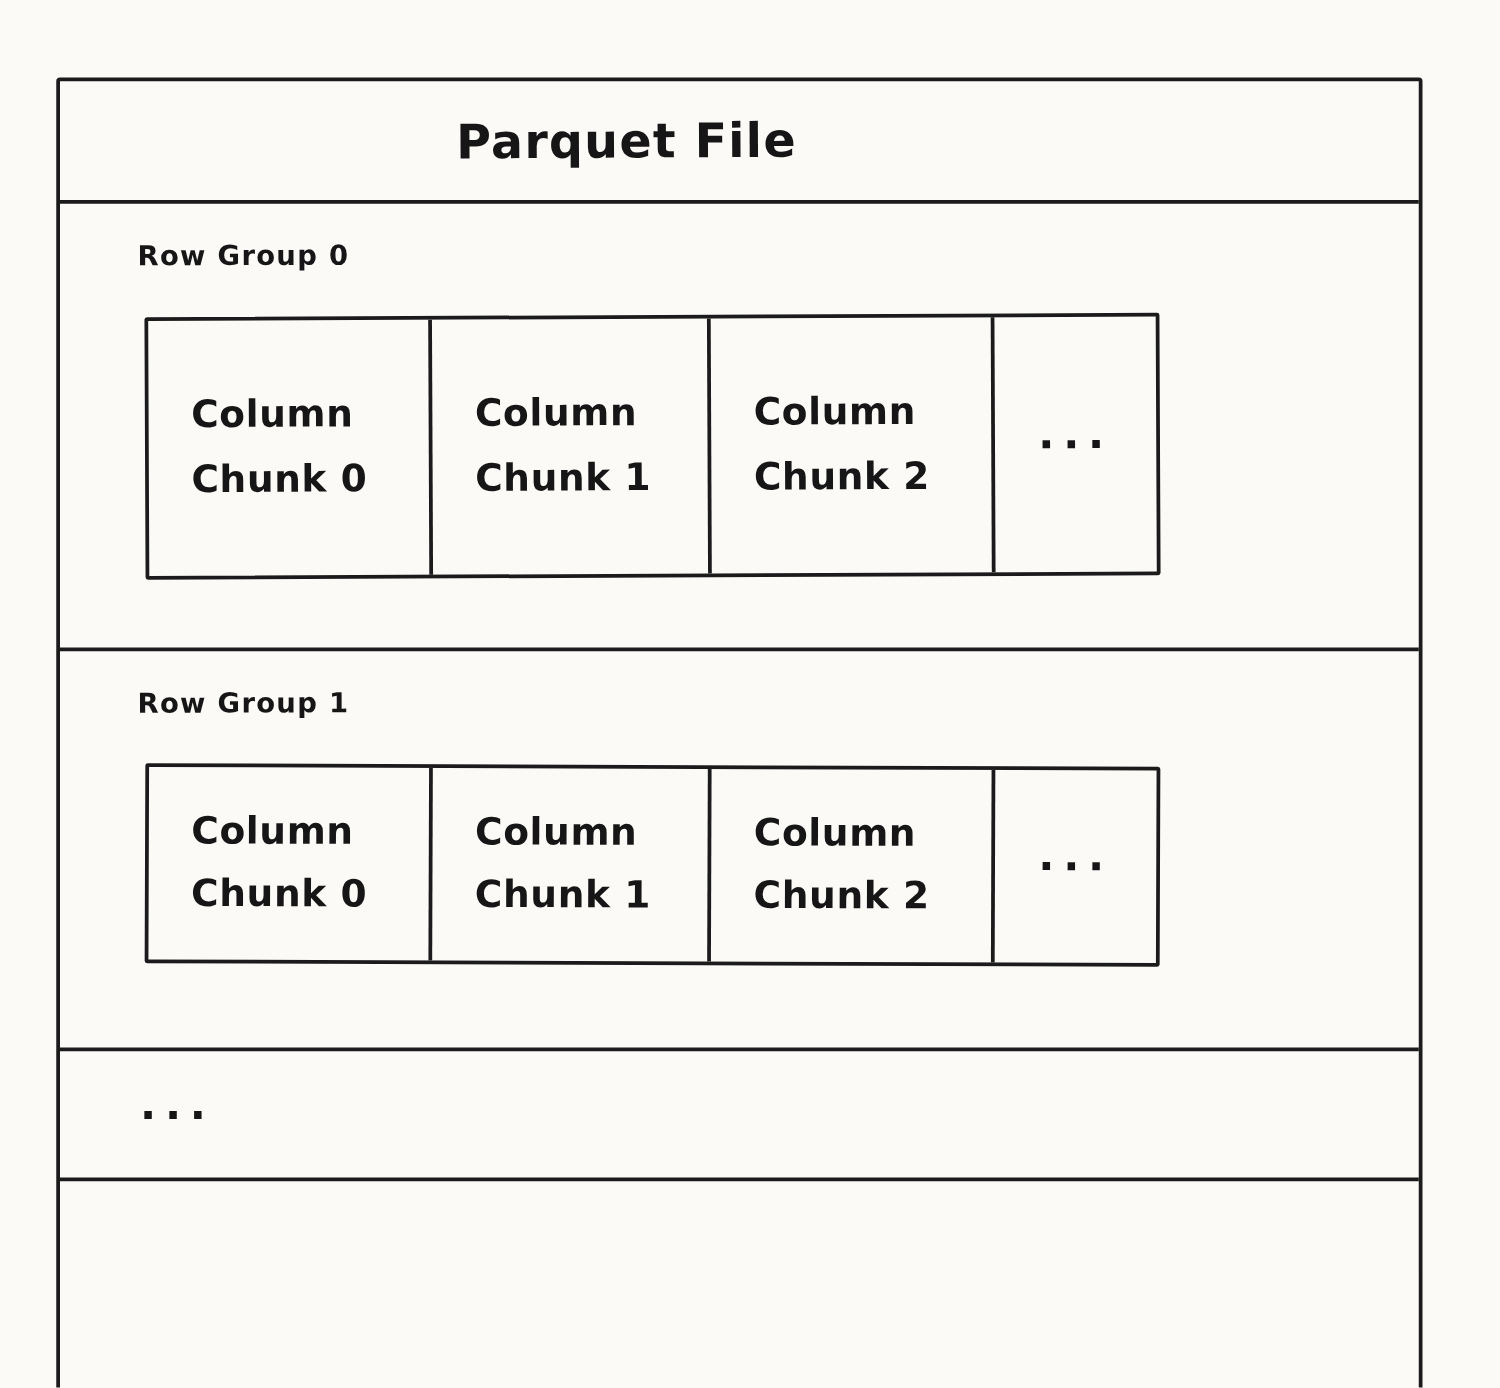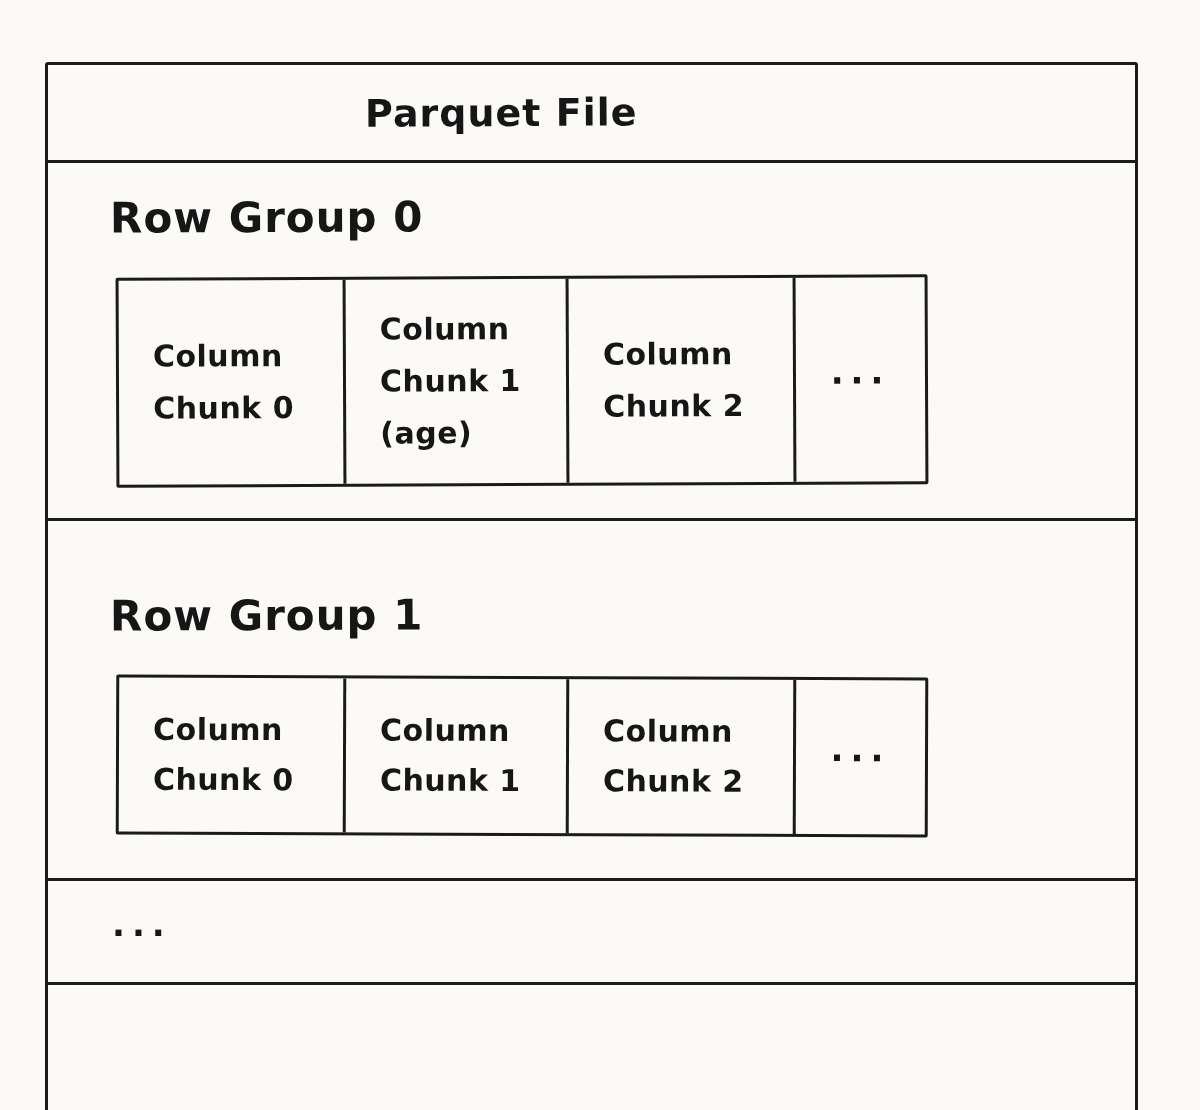--- a/index.html
+++ b/index.html
@@ -50,24 +50,24 @@
     left: -90px;
     transform: rotate(-0.3deg);
   }
 
   .row-group-section {
     border-bottom: 3px solid #1b1b1b;
     padding-left: 62px;
     padding-top: 30px;
   }
   .row-group-0 { height: 358px; }
-  .row-group-1 { height: 320px; margin-top: 40px; }
+  .row-group-1 { height: 320px; }
 
   .row-group-label {
-    font-size: 42px;
+    font-size: 22px;
     font-weight: 700;
     letter-spacing: 1px;
     transform: rotate(-0.2deg);
     display: inline-block;
   }
 
   .chunk-row {
     margin-top: 34px;
     margin-left: 6px;
     width: 812px;
@@ -147,21 +147,20 @@
     <div class="row-group-section row-group-0">
       <span class="row-group-label">Row Group 0</span>
       <div class="chunk-row">
         <div class="chunk-cell c0">
           <span>Column</span>
           <span>Chunk 0</span>
         </div>
         <div class="chunk-cell c1">
           <span>Column</span>
           <span>Chunk 1</span>
-          <span>(age)</span>
         </div>
         <div class="chunk-cell c2">
           <span>Column</span>
           <span>Chunk 2</span>
         </div>
         <div class="chunk-cell c3">
           <span class="dots">...</span>
         </div>
       </div>
     </div>

